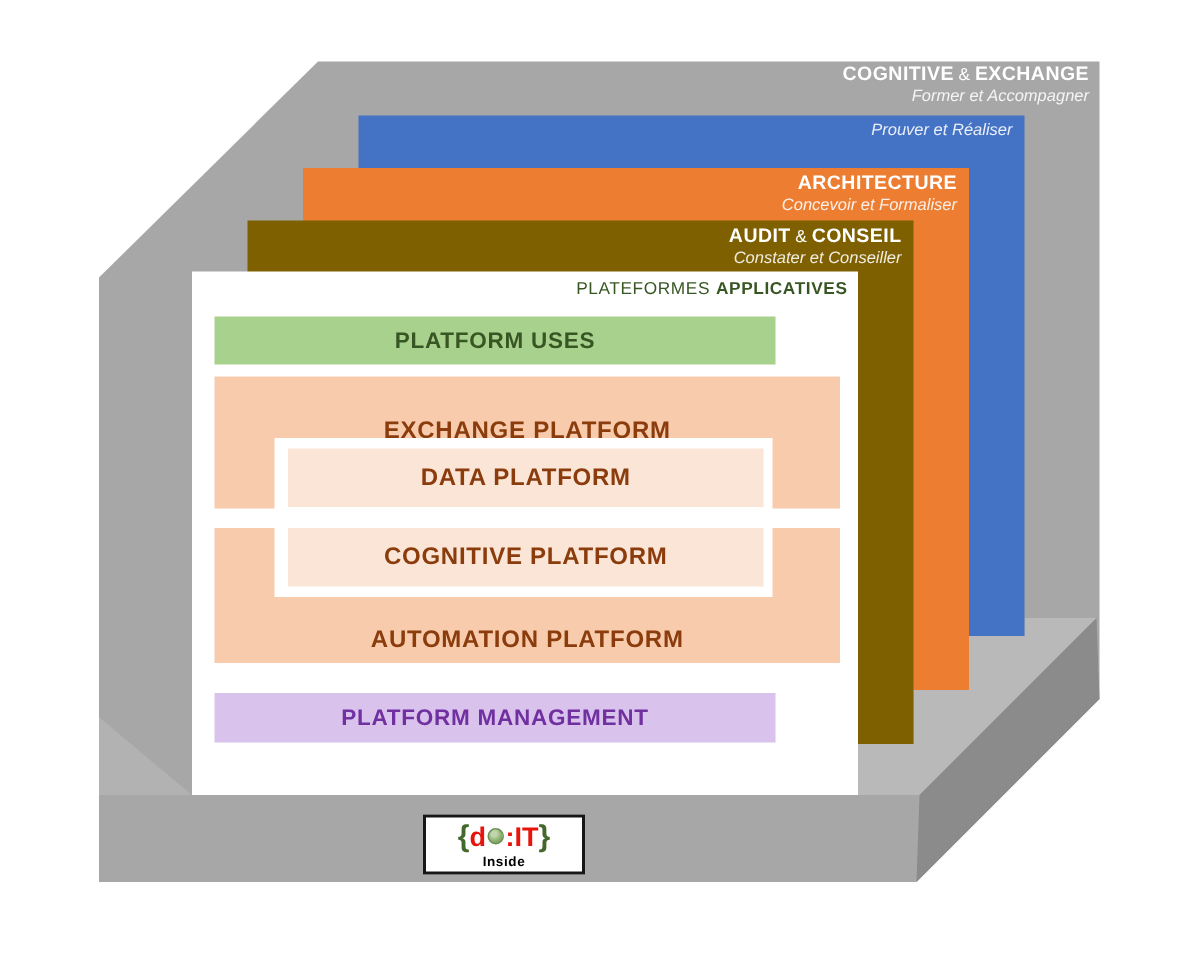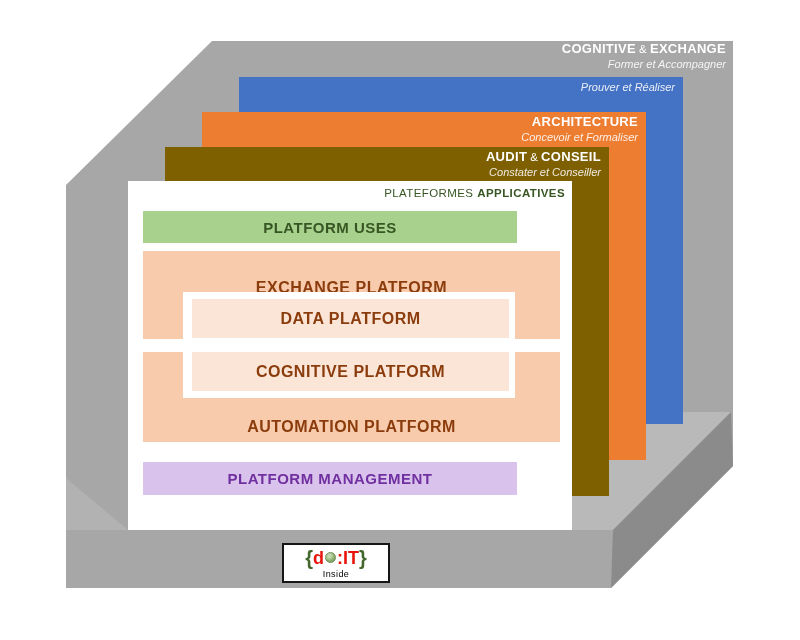--- a/index.html
+++ b/index.html
@@ -49,21 +49,21 @@
 
   .logo{position:absolute;left:282px;top:543px;width:108px;height:40px;background:#ffffff;
     border:2px solid #161616;box-sizing:border-box;display:flex;flex-direction:column;
     align-items:center;justify-content:center;}
   .logo-line1{display:flex;align-items:center;font-size:18px;font-weight:700;line-height:1;}
   .logo-line1 .brace{color:var(--logo-green);font-size:20px;font-weight:700;}
   .logo-line1 .red{color:var(--logo-red);}
   .o-circle{display:inline-block;width:11px;height:11px;border-radius:50%;margin:0 1px;
     background:radial-gradient(circle at 38% 32%, #c2d6ae 0 20%, #8fb271 55%, #68914a 100%);
     border:1px solid #6c8f54;box-sizing:border-box;}
-  .logo-caption{font-size:9px;font-weight:400;color:#000000;margin-top:1px;letter-spacing:.4px;}
+  .logo-caption{font-size:9px;font-weight:700;color:#000000;margin-top:1px;letter-spacing:.4px;}
 </style>
 </head>
 <body>
 
 <div class="stage">
 
   <svg width="800" height="640" viewBox="0 0 800 640">
     <polygon class="wall" points="212,41 733,41 733,466 611,588 66,588 66,185"></polygon>
     <polygon class="corner" points="66,478 128,530 66,530"></polygon>
     <polygon class="floor" points="572,530 572,496 609,496 609,460 646,460 646,424 683,424 683,412 731,412 613,530"></polygon>

